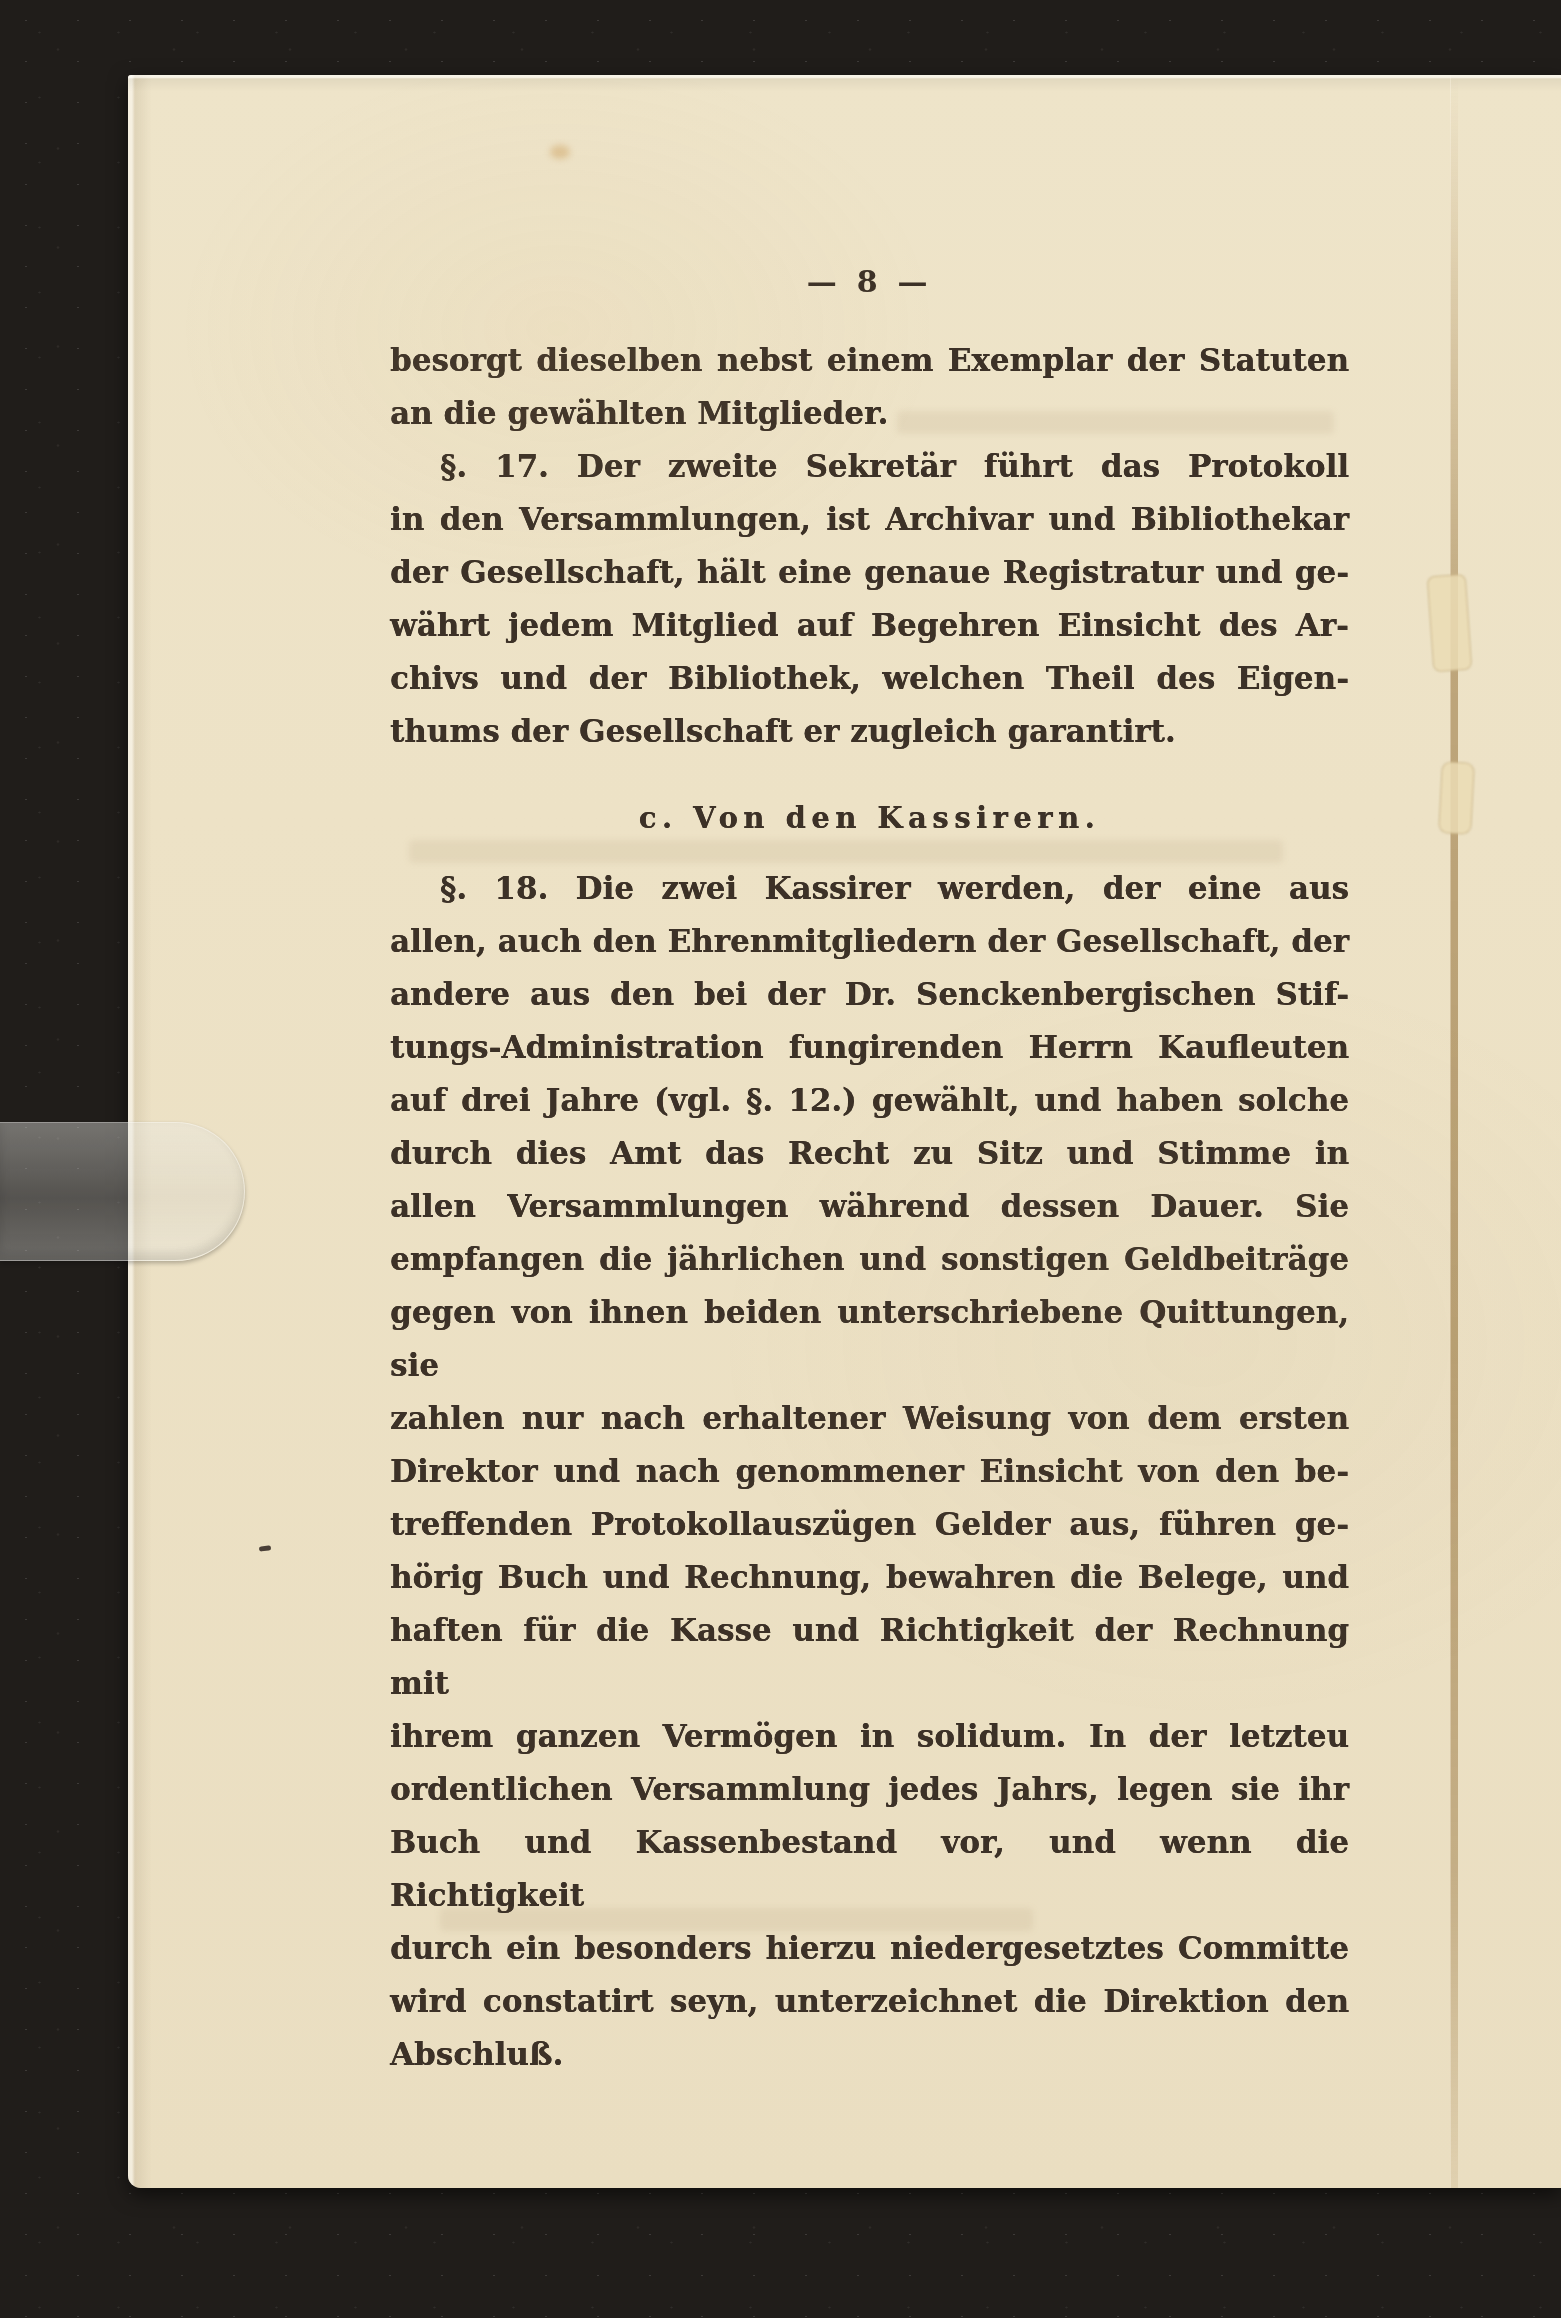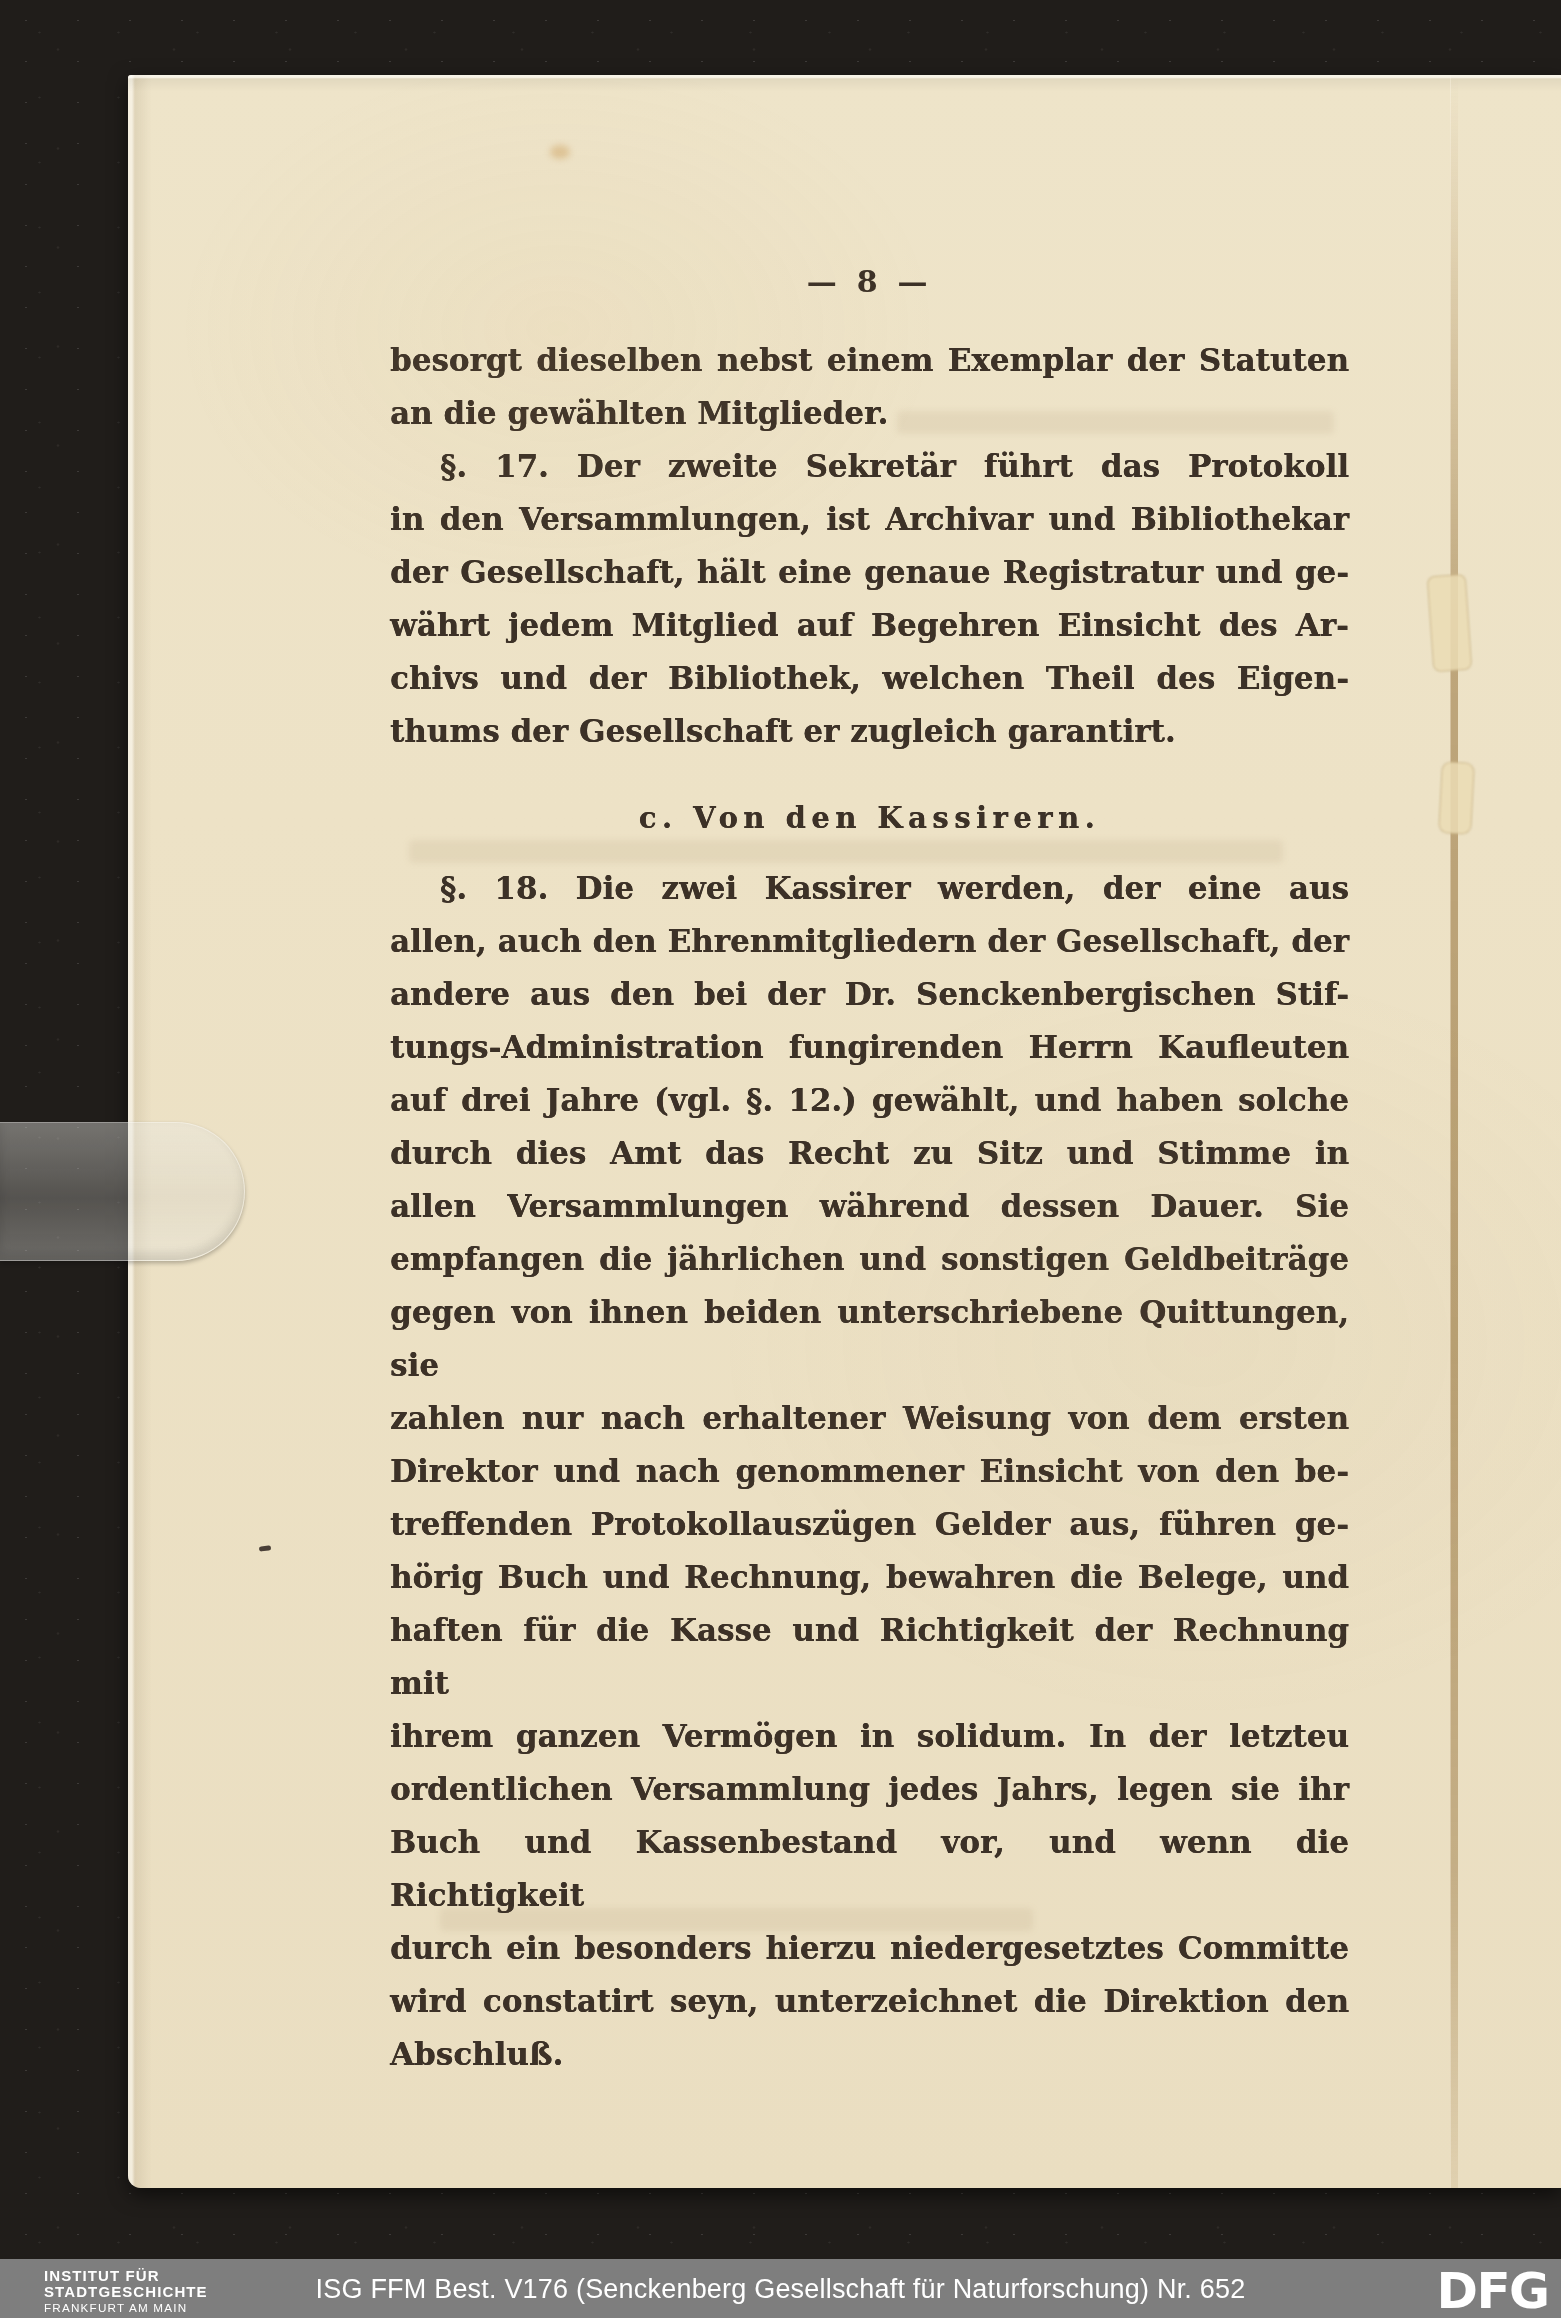--- a/index.html
+++ b/index.html
@@ -161,24 +161,15 @@
           <div class="line">wird constatirt seyn, unterzeichnet die Direktion den</div>
           <div class="line last">Abschluß.</div>
         </div>
       </div>
 
     <div class="margin-mark"></div>
   </div>
 
   <div class="clip"></div>
 
-  <div class="footer">
-    <div class="footer-left">
-      <div class="l1">Institut für</div>
-      <div class="l2">Stadtgeschichte</div>
-      <div class="l3">Frankfurt am Main</div>
-    </div>
-    <div class="footer-center">ISG FFM Best. V176 (Senckenberg Gesellschaft für Naturforschung) Nr. 652</div>
-    <div class="footer-right">DFG</div>
-  </div>
 
 </div>
 
 
 </body></html>

